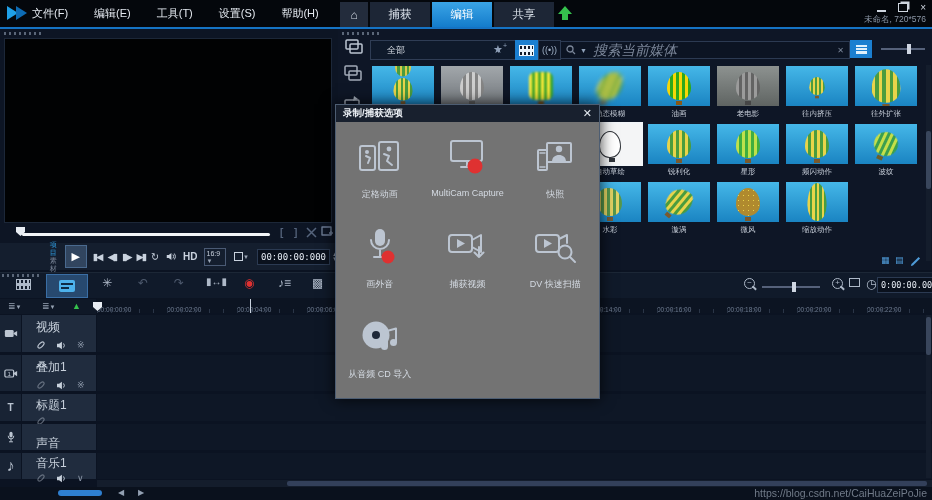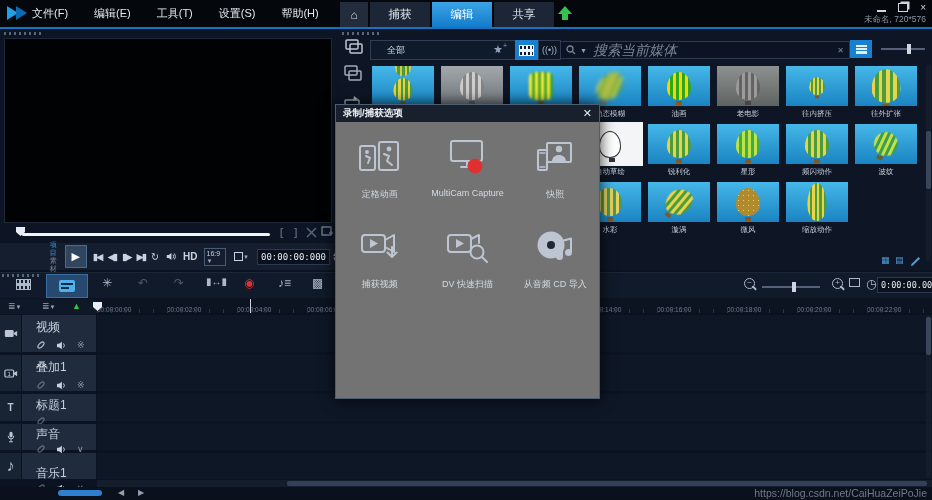--- a/index.html
+++ b/index.html
@@ -526,38 +526,38 @@
     </div>
     <div class="t-row"></div>
   </div>
   <div class="track" style="top:424px;height:26px;">
     <div class="t-icon">
         <svg width="8" height="12" viewBox="0 0 10 14">
           <rect x="3" y="0.5" width="4" height="7" rx="2" class="ic-fill"></rect>
           <path d="M1.5 6a3.5 3.5 0 0 0 7 0M5 9.5v3M3 13h4" class="ic-stroke" style="stroke-width:1.2"></path>
         </svg>
       </div>
-    <div class="t-head" style="padding-top:2px;">
+    <div class="t-head" style="padding-top:11px;">
       <div class="t-name">声音</div>
       <div class="t-ctrls" style="margin-top:1px;">
         <svg width="10" height="10" viewBox="0 0 12 12" opacity="0.45">
             <ellipse cx="6" cy="6" rx="2.2" ry="4.6" transform="rotate(45 6 6)" class="ic-stroke" style="stroke-width:1.4"></ellipse>
           </svg>
         <svg width="11" height="9" viewBox="0 0 13 11">
             <path d="M1 3.5h2.5L7 1v9L3.5 7.5H1z" fill="#c8d1dc"></path>
             <path d="M9 3a4 4 0 0 1 0 5" stroke="#c8d1dc" fill="none" stroke-width="1.2"></path>
           </svg>
         <span>∨</span>
       </div>
     </div>
     <div class="t-row"></div>
   </div>
   <div class="track" style="top:453px;height:26px;">
     <div class="t-icon">♪</div>
-    <div class="t-head" style="padding-top:12px;">
+    <div class="t-head" style="padding-top:2px;">
       <div class="t-name">音乐1</div>
       <div class="t-ctrls" style="margin-top:1px;">
         <svg width="10" height="10" viewBox="0 0 12 12" opacity="0.45">
             <ellipse cx="6" cy="6" rx="2.2" ry="4.6" transform="rotate(45 6 6)" class="ic-stroke" style="stroke-width:1.4"></ellipse>
           </svg>
         <svg width="11" height="9" viewBox="0 0 13 11">
             <path d="M1 3.5h2.5L7 1v9L3.5 7.5H1z" fill="#c8d1dc"></path>
             <path d="M9 3a4 4 0 0 1 0 5" stroke="#c8d1dc" fill="none" stroke-width="1.2"></path>
           </svg>
         <span>∨</span>
@@ -608,20 +608,28 @@
           <rect x="6" y="14" width="9" height="20" rx="1" class="ic-stroke"></rect>
           <path d="M8 17h5M8 31h5" class="ic-stroke" style="stroke-width:1.4"></path>
           <rect x="15" y="7" width="24" height="19" rx="1" class="ic-stroke"></rect>
           <circle cx="27" cy="13" r="3.2" class="ic-fill"></circle>
           <path d="M20 26c0-5 3.2-7 7-7s7 2 7 7z" class="ic-fill"></path>
         </svg>
         <span class="lbl">快照</span>
       </div>
       <div class="dlg-cell">
         <svg width="46" height="42" viewBox="0 0 46 42">
+          <rect x="18" y="3" width="10" height="17" rx="5" class="ic-fill"></rect>
+          <path d="M14 14a9 9 0 0 0 18 0M23 24v6M17 31h12" class="ic-stroke"></path>
+          <circle cx="31" cy="31" r="6.5" class="ic-red"></circle>
+        </svg>
+        <span class="lbl">画外音</span>
+      </div>
+      <div class="dlg-cell">
+        <svg width="46" height="42" viewBox="0 0 46 42">
           <rect x="5" y="9" width="23" height="17" rx="3" class="ic-stroke"></rect>
           <path d="M13 13v9l8-4.5z" class="ic-fill"></path>
           <path d="M28 14l9-5v17l-9-5" class="ic-stroke"></path>
           <path d="M35 21v10m0 0l-4.5-4.5M35 31l4.5-4.5" class="ic-stroke"></path>
         </svg>
         <span class="lbl">捕获视频</span>
       </div>
       <div class="dlg-cell">
         <svg width="46" height="42" viewBox="0 0 46 42">
           <rect x="4" y="9" width="23" height="17" rx="3" class="ic-stroke"></rect>

